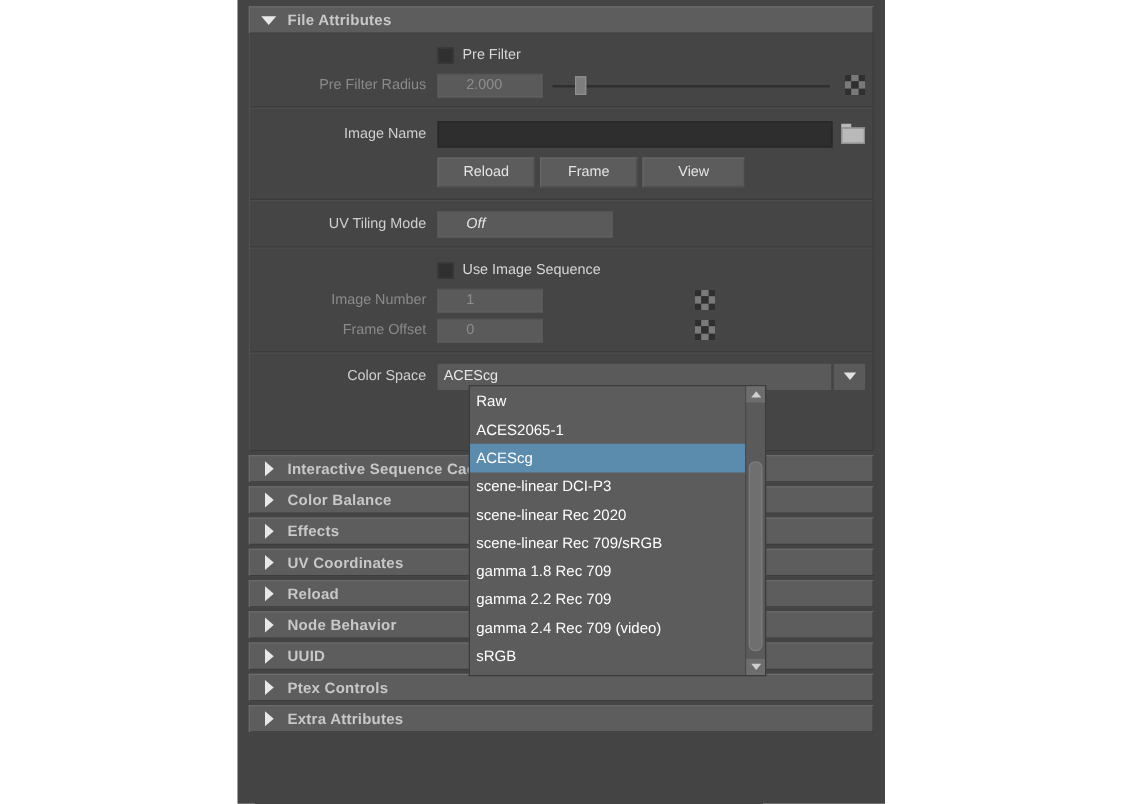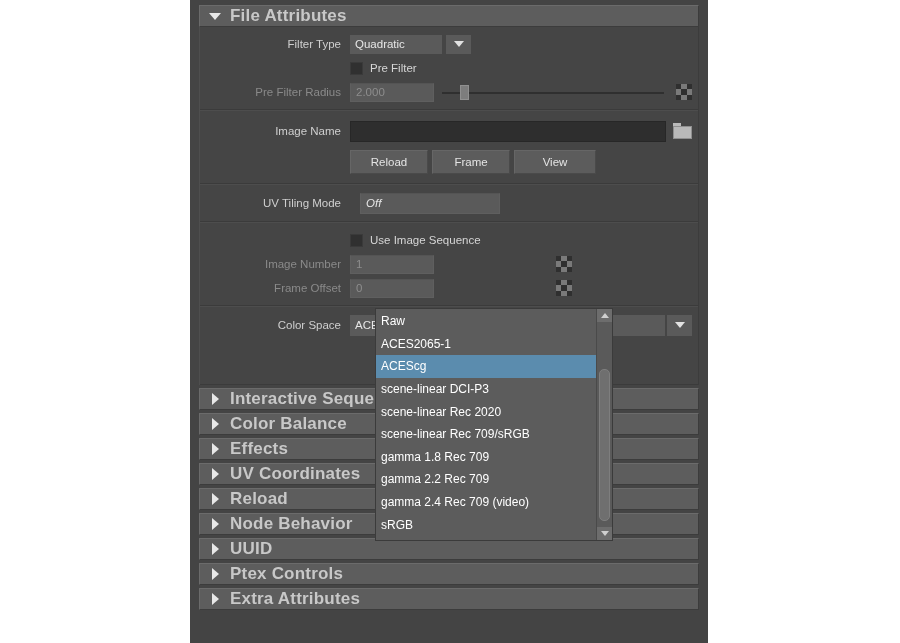--- a/index.html
+++ b/index.html
@@ -63,21 +63,21 @@
     border-right: 6px solid transparent;
     border-top: 7px solid #e8e8e8;
   }
   .tri-right {
     width: 0; height: 0;
     border-top: 6px solid transparent;
     border-bottom: 6px solid transparent;
     border-left: 7px solid #e8e8e8;
   }
   .frame-header .title {
-    font-size: 17px;
+    font-size: 12px;
     font-weight: bold;
     color: #c8c8c8;
     letter-spacing: .2px;
   }
 
   
   .frame-body {
     background: #454545;
     border-left: 1px solid #4e4e4e;
     border-right: 1px solid #3c3c3c;
@@ -110,21 +110,21 @@
 
   
   .field {
     height: 19px;
     background: #5a5a5a;
     border: 1px solid #5f5f5f;
     border-top-color: #545454;
     box-sizing: border-box;
     display: flex;
     align-items: center;
-    padding: 0 5px;
+    padding: 0 22px;
     font-size: 11.5px;
     color: #e6e6e6;
     white-space: nowrap;
     overflow: hidden;
   }
   .field.dim { color: #8d8d8d; }
   .field.dark {
     background: #2e2e2e;
     border: 1px solid #272727;
   }
@@ -340,29 +340,20 @@
         <span class="arrow">
             <span class="tri-down"></span>
           </span>
         <span class="title">File Attributes</span>
       </div>
 
       <div class="frame-body">
 
         <div class="group first">
 
-          <div class="row">
-            <div class="label">Filter Type</div>
-            <div class="optionmenu">
-              <div class="om-text" style="width:92px;">Quadratic</div>
-              <div class="om-btn">
-                  <span class="tri-down"></span>
-                </div>
-            </div>
-          </div>
 
           <div class="row">
             <div class="label"></div>
             <div style="display:flex;align-items:center;">
               <span class="cb"></span>
               <span class="cb-label">Pre Filter</span>
             </div>
           </div>
 
           <div class="row">
@@ -399,21 +390,21 @@
           </div>
           <div class="row btnrow" style="height:32px;">
             <div class="label"></div>
             <div class="pbtn" style="width:78px;">Reload</div>
             <div class="pbtn" style="width:78px;">Frame</div>
             <div class="pbtn" style="width:82px;">View</div>
           </div>
         </div>
 
         <div class="group">
-          <div class="row" style="height:26px;gap:10px;">
+          <div class="row" style="height:26px;">
             <div class="label">UV Tiling Mode</div>
             <div class="field" style="width:140px;flex:0 0 140px;height:21px;font-style:italic;">Off</div>
           </div>
         </div>
 
         <div class="group">
           <div class="row">
             <div class="label"></div>
             <div style="display:flex;align-items:center;">
               <span class="cb"></span>

